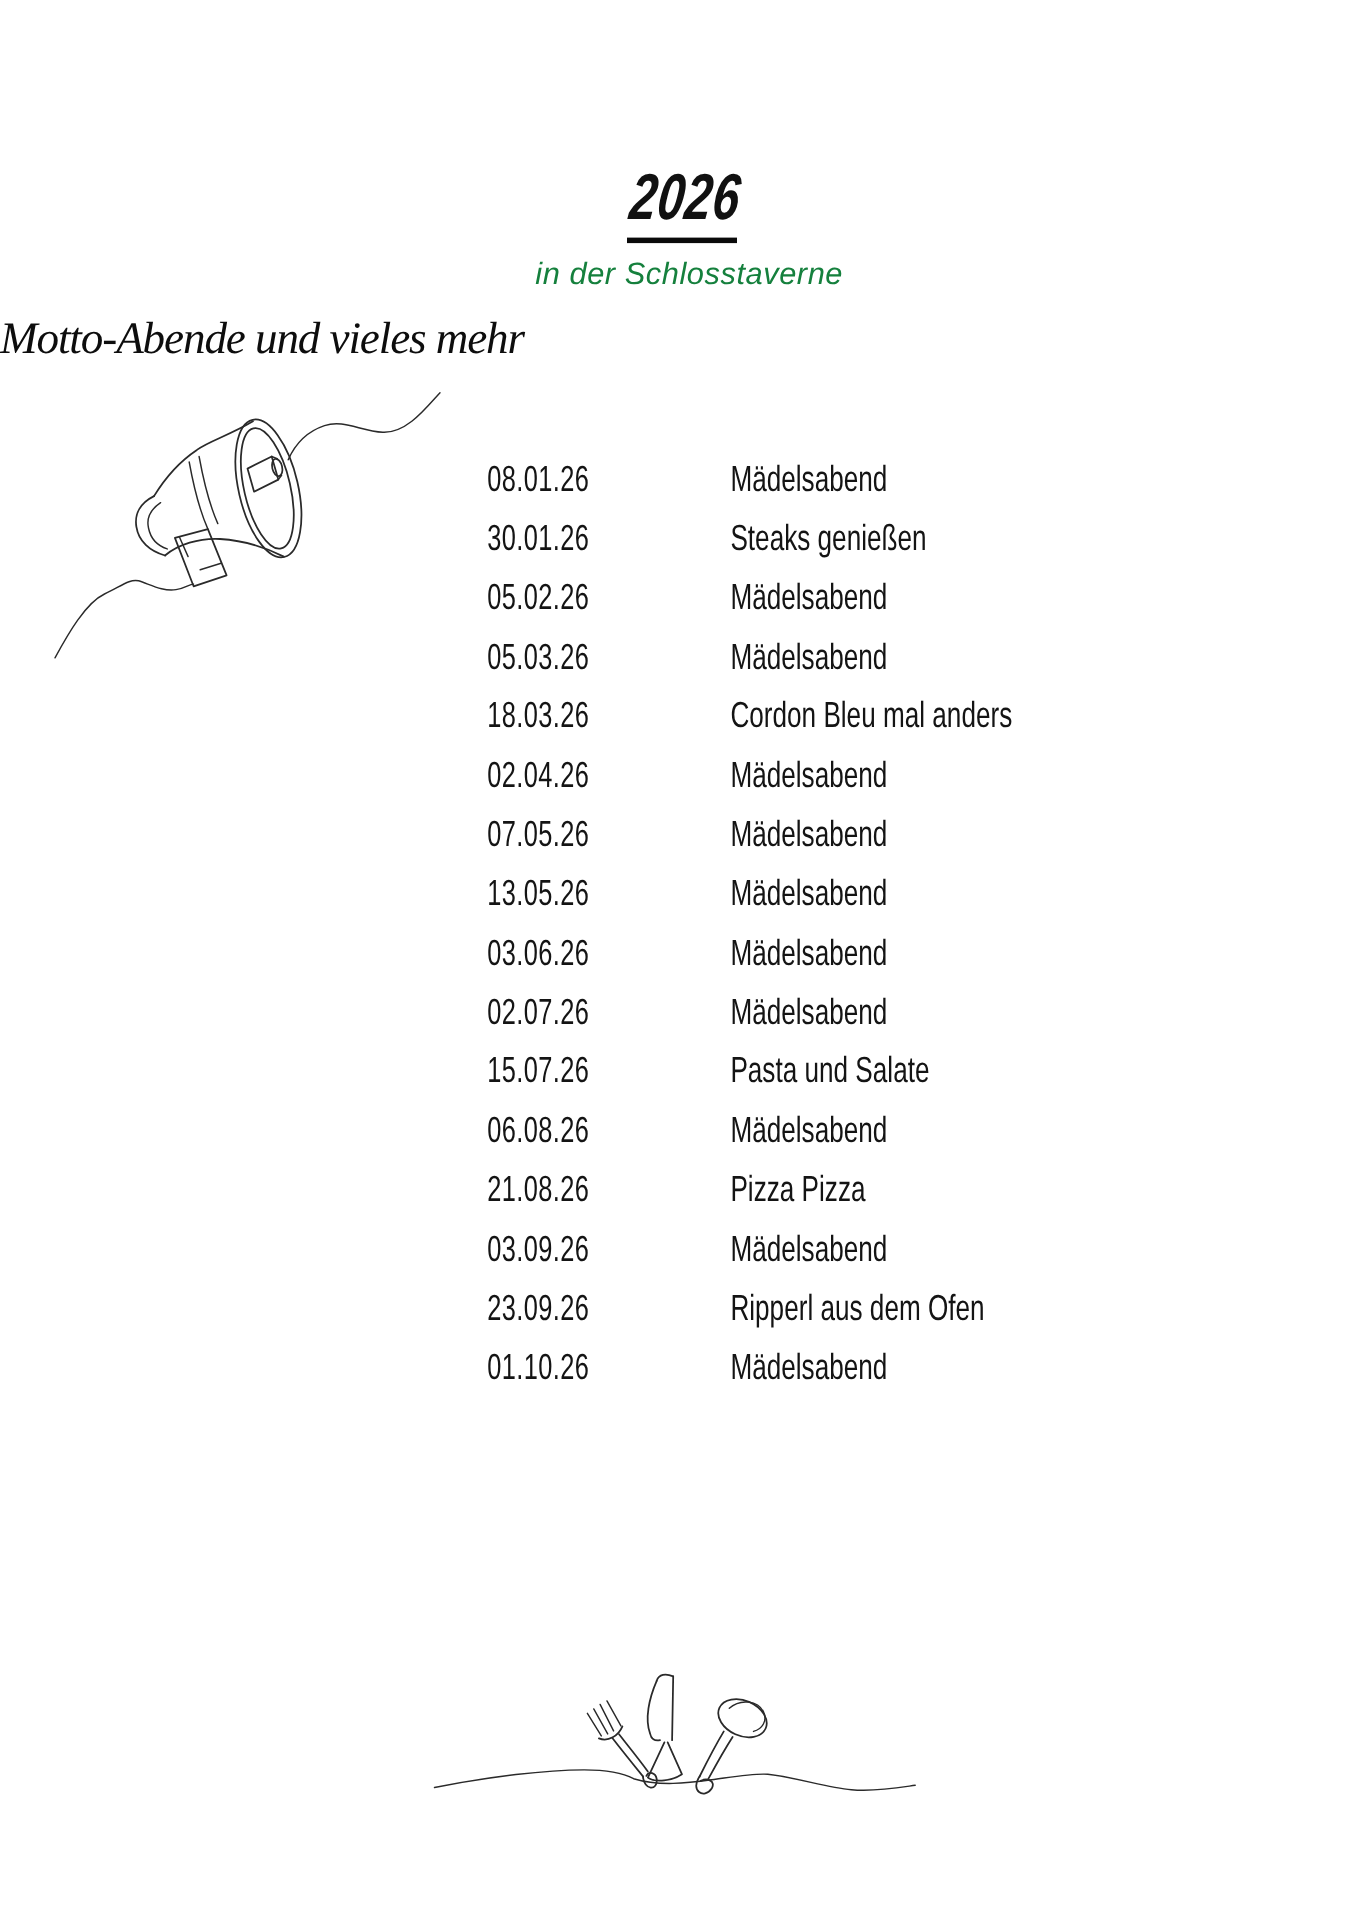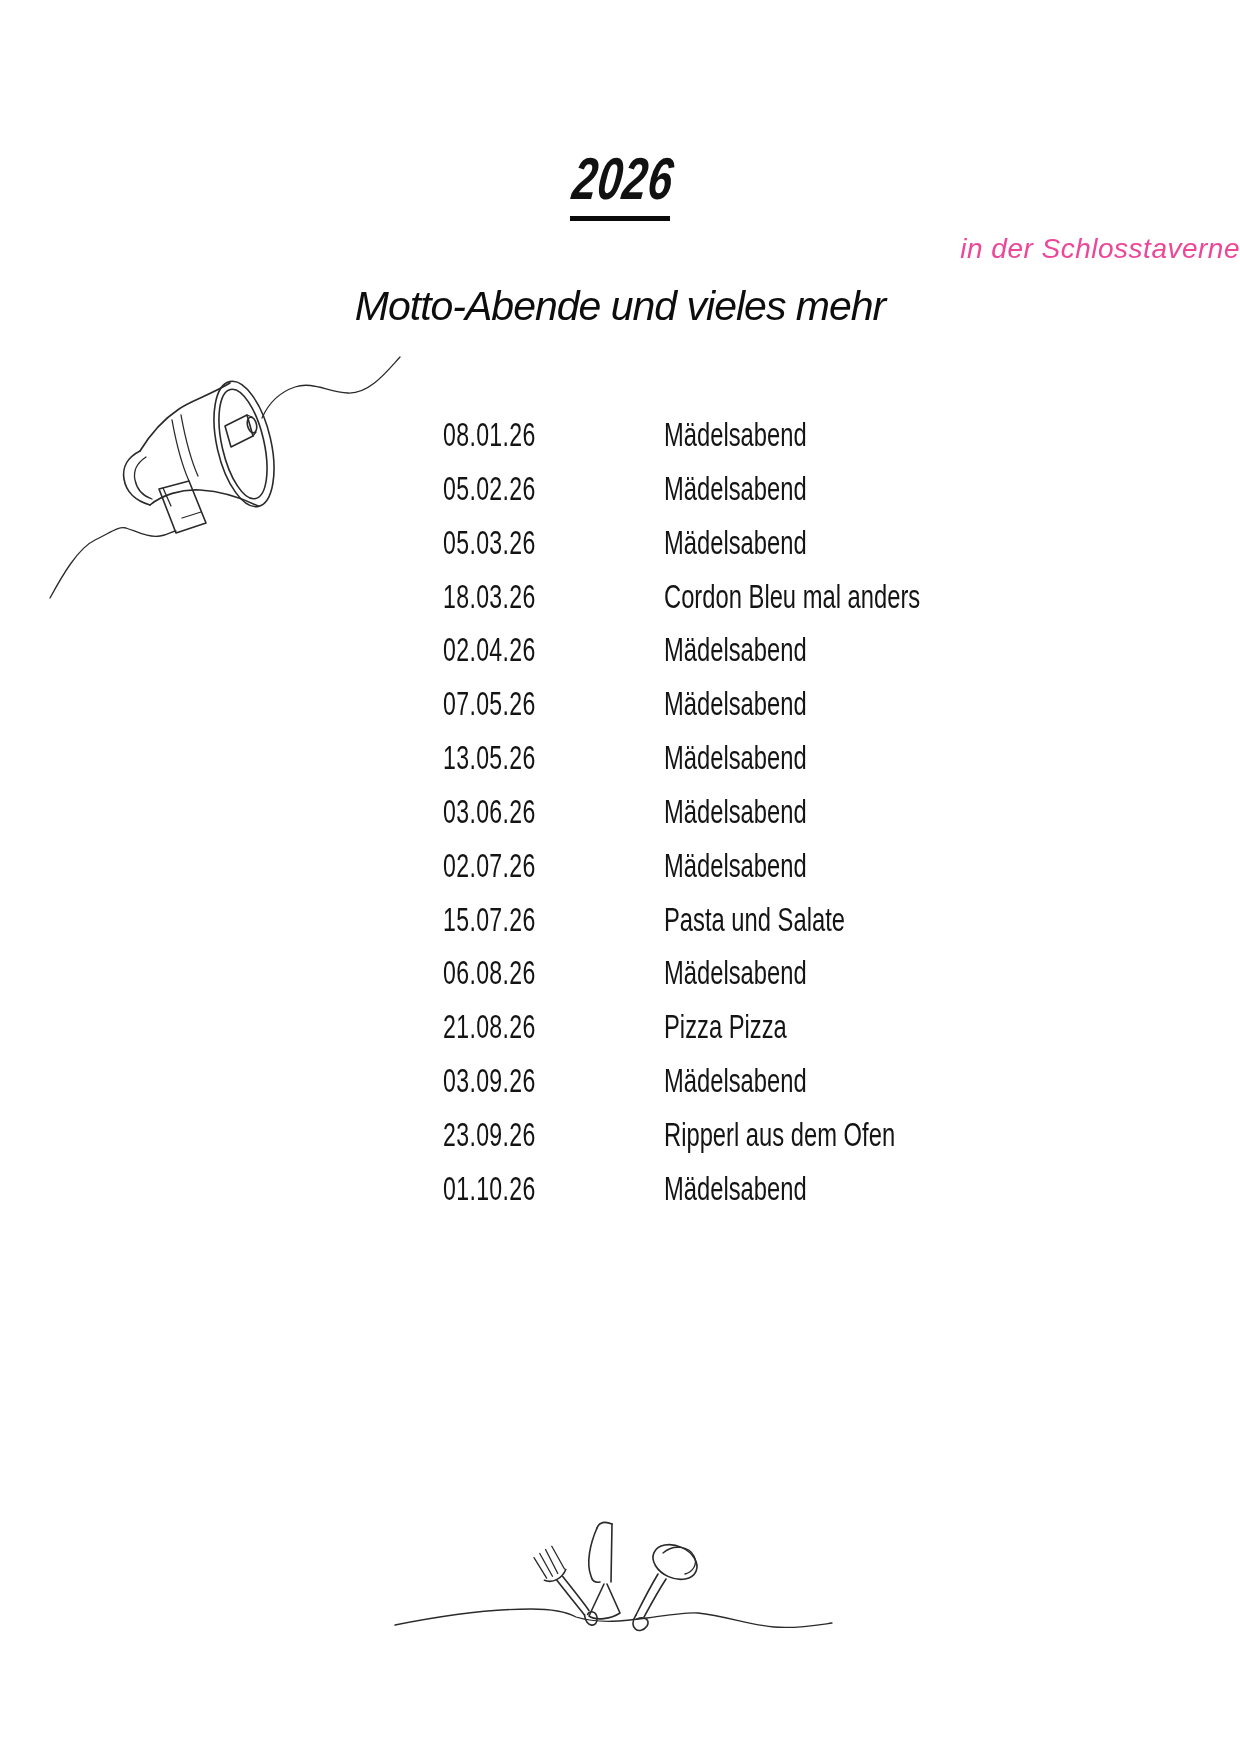--- a/index.html
+++ b/index.html
@@ -28,34 +28,35 @@
     transform-origin:center bottom;
     line-height:1;
     white-space:nowrap;
   }
   .title-underline{
     width:100px;height:5px;background:#0a0a0a;
     margin:7px auto 0 auto;
   }
   .subtitle{
     position:absolute;top:233px;left:13px;right:0;
-    text-align:right;
+    text-align:center;
     font-size:28px;
     font-style:italic;
     letter-spacing:0.5px;
-    color:#ec4899;
+    color:#15803d;
   }
   .heading{
     position:absolute;top:283px;left:0;right:0;
-    text-align:center;
+    text-align:left;
     font-size:41px;
     font-style:italic;
     letter-spacing:-1px;
     color:#0d0d0d;
     white-space:nowrap;
+    font-family:Liberation Serif, serif;
   }
 
   
   .schedule{
     position:absolute;top:418px;left:0;right:0;
   }
   .row{
     position:relative;
     height:53.85px;
   }
@@ -132,20 +133,24 @@
     <path class="thin" d="M142,198 L161,192"></path>
     <path class="thin" d="M123,168 L131,186"></path>
 
     <path class="thin" d="M10,278 C22,256 38,228 55,220 C70,213 78,206 86,208 C96,211 108,218 120,216 C128,215 132,211 136,211"></path>
   </svg>
 
   <div class="schedule">
     <div class="row">
       <span class="date">08.01.26</span>
       <span class="event">Mädelsabend</span>
+    </div>
+    <div class="row">
+      <span class="date">30.01.26</span>
+      <span class="event">Steaks genießen</span>
     </div>
     <div class="row">
       <span class="date">05.02.26</span>
       <span class="event">Mädelsabend</span>
     </div>
     <div class="row">
       <span class="date">05.03.26</span>
       <span class="event">Mädelsabend</span>
     </div>
     <div class="row">

